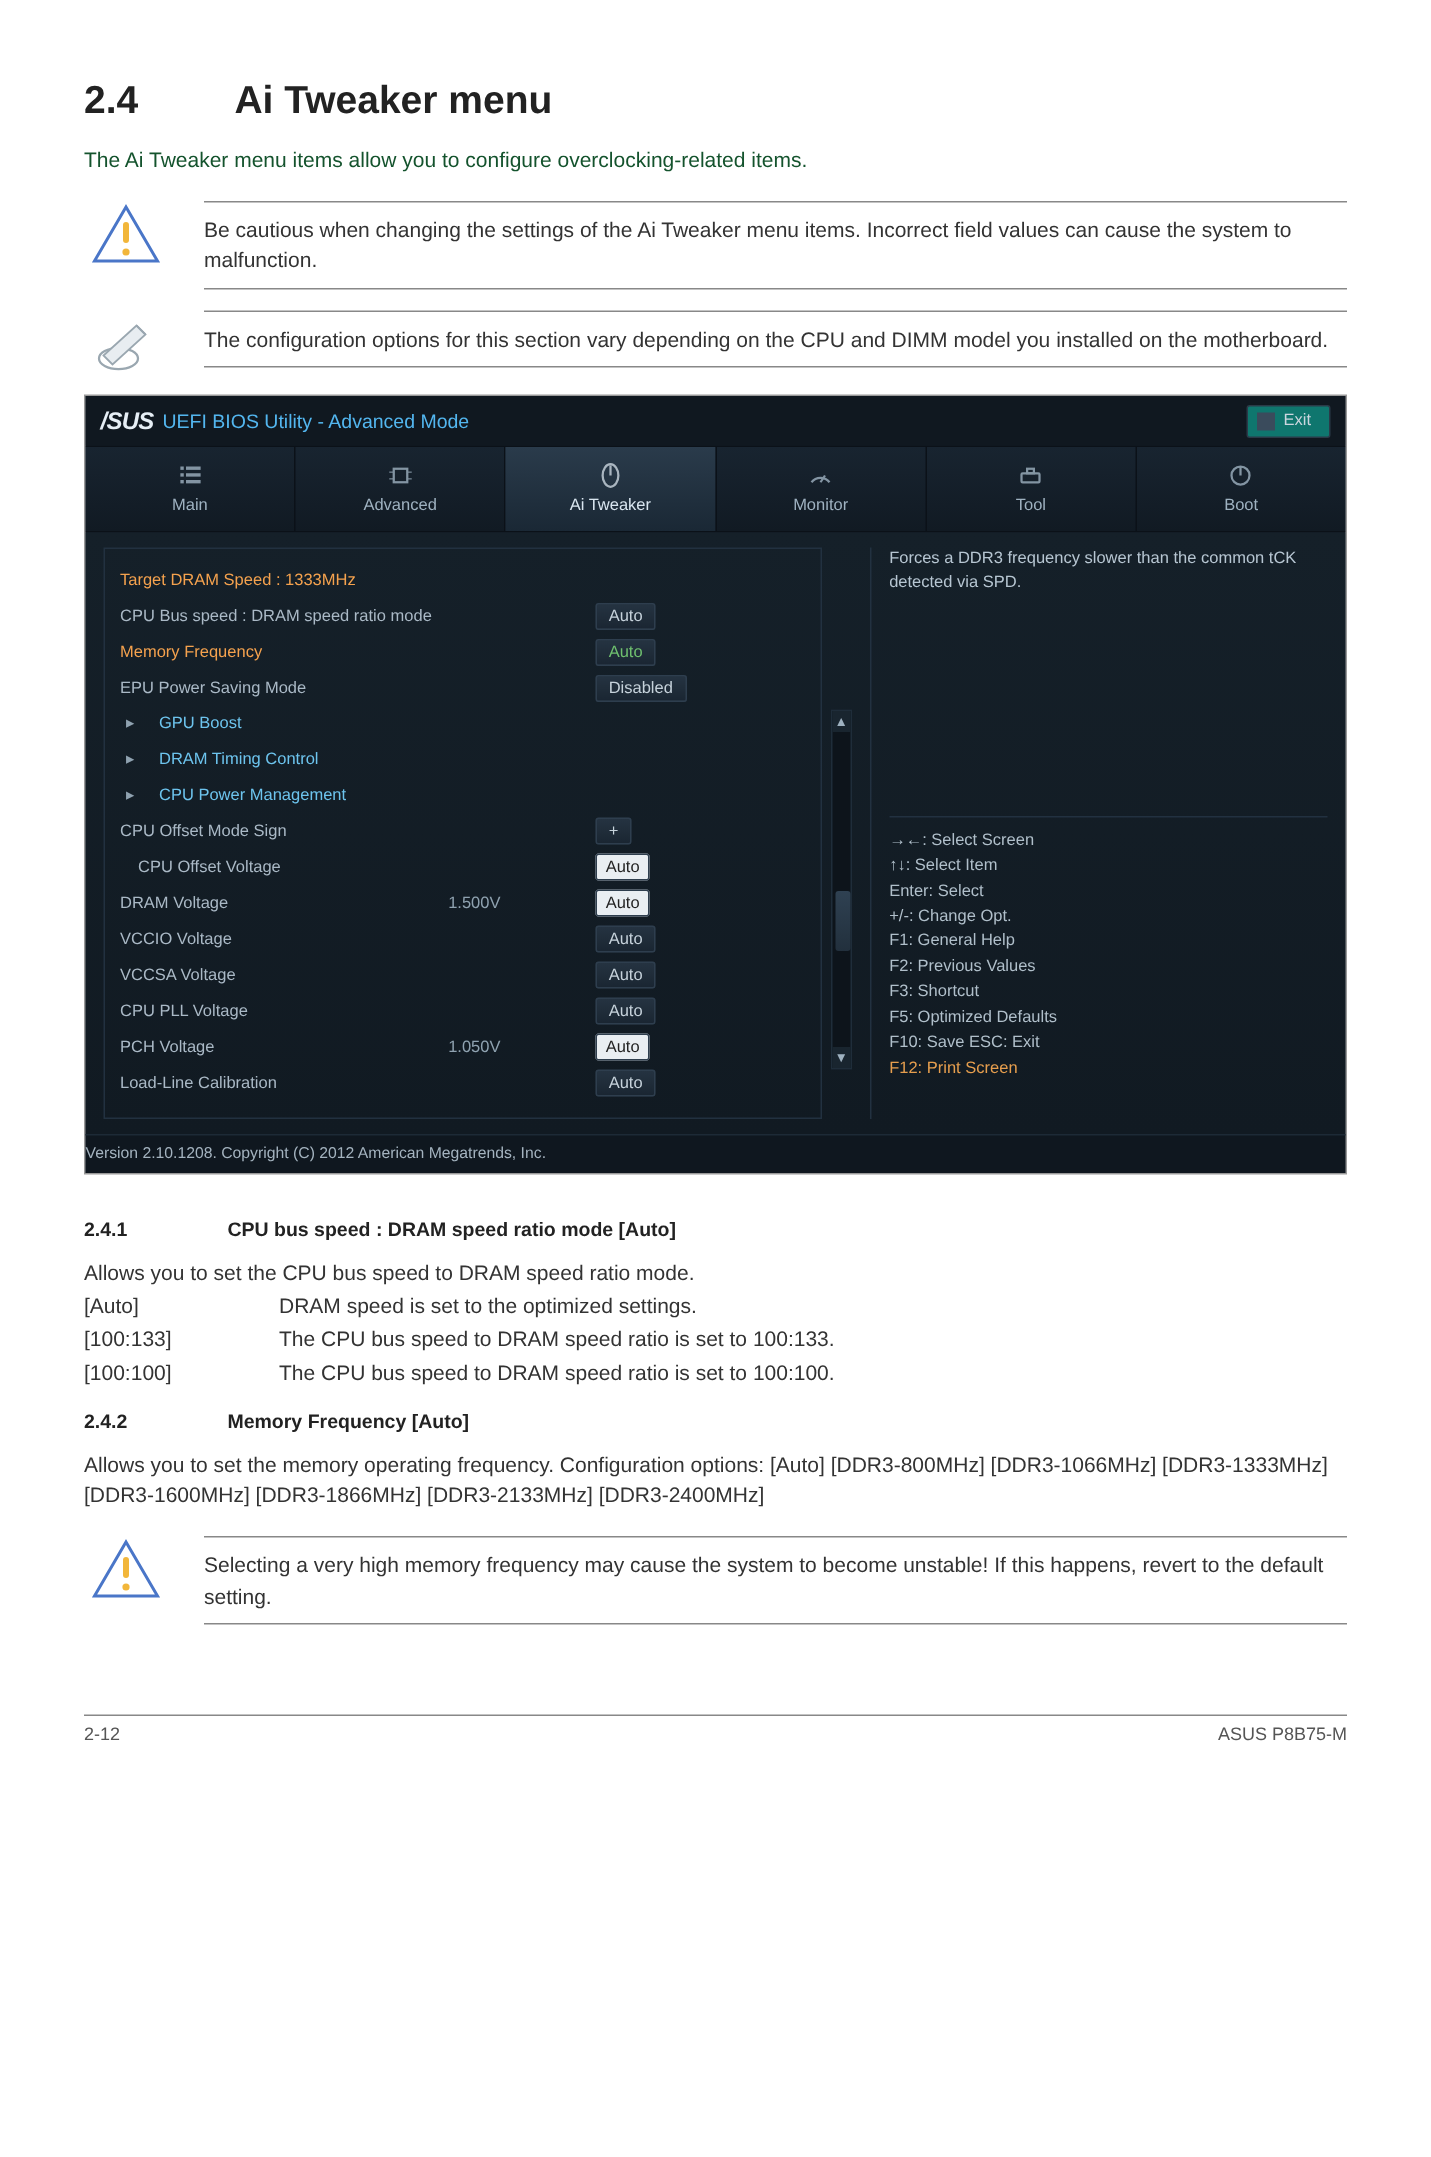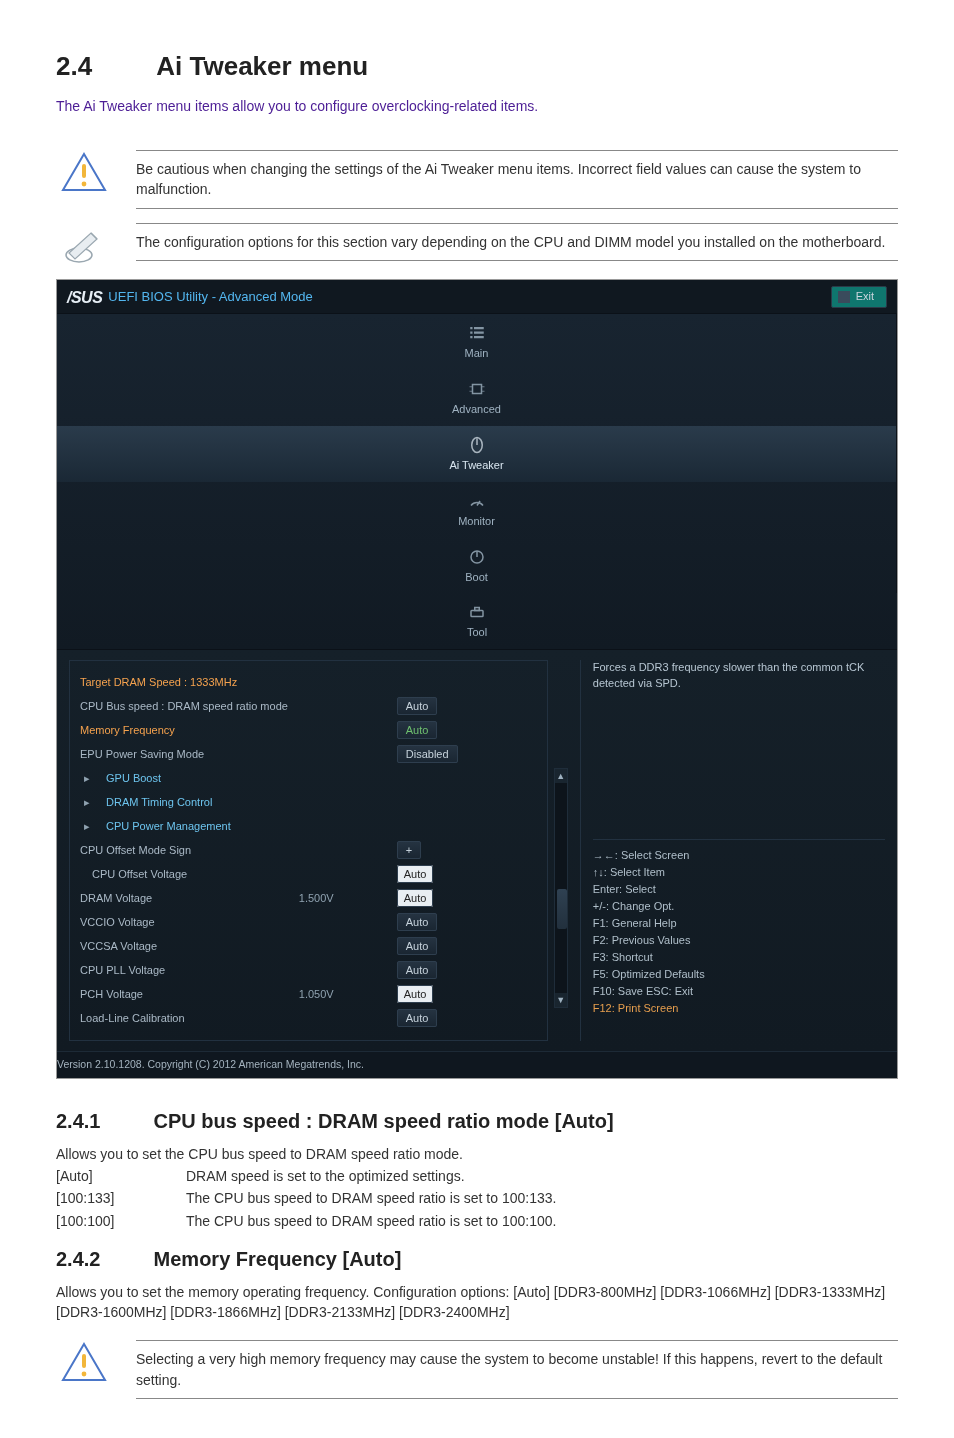--- a/index.html
+++ b/index.html
@@ -12,21 +12,21 @@
     font-size: 14px;
     line-height: 1.45;
   }
   h1.section-title {
     font-size: 26px;
     font-weight: bold;
     color: #222;
     margin-bottom: 10px;
   }
   h1.section-title .num { display:inline-block; width: 94px; }
-  p.intro { margin-bottom: 34px; color: #4c1d95; }
+  p.intro { margin-bottom: 18px; color: #14532d; }
   .callout {
     display: flex;
     align-items: flex-start;
     gap: 24px;
     margin: 10px 0 14px 0;
   }
   .callout .icon-wrap {
     width: 56px;
     flex: none;
     display:flex;
@@ -75,21 +75,20 @@
     color:#cbd6df;
     display:flex; align-items:center; gap:6px;
     border-radius:2px;
   }
   .exit-icon { width:12px; height:12px; background:#3a4b5c; display:inline-block; }
   .bios-tabs {
     display:flex;
     border-top:1px solid #0b1118;
     border-bottom:1px solid #0b1118;
     background: linear-gradient(#182430,#111a23);
-    flex-direction: column;
   }
   .bios-tab {
     flex:1;
     text-align:center;
     padding: 10px 0 8px 0;
     color:#9fb2c1;
     border-right:1px solid #0b1118;
     position:relative;
   }
   .bios-tab:last-child { border-right:none; }
@@ -180,21 +179,21 @@
   .help-keys .hl { color:#e69e4e;}
   .bios-footer {
     padding:5px 0;
     background:#0f171f;
     color:#a4b3bf;
     font-size:10.5px;
     border-top:1px solid #1d2a36;
   }
   
   h2.sub {
-    font-size: 20px;
+    font-size: 13px;
     font-weight: bold;
     color:#222;
     margin: 14px 0 8px 0;
   }
   h2.sub .num { display:inline-block; width:92px; }
   .opt-line { display:flex; margin:2px 0; }
   .opt-line .key { width:130px; }
   .page-footer {
     display:flex; justify-content:space-between;
     border-top:1px solid #888;
@@ -278,31 +277,31 @@
     </div>
     <div class="bios-tab">
       <svg class="tab-ico" viewBox="0 0 24 24">
           <path d="M4 18 A10 10 0 0 1 20 18" fill="none" stroke="#9fb2c1" stroke-width="2"></path>
           <line x1="12" y1="18" x2="16" y2="12" stroke="#9fb2c1" stroke-width="2"></line>
         </svg>
       <span>Monitor</span>
     </div>
     <div class="bios-tab">
       <svg class="tab-ico" viewBox="0 0 24 24">
+          <rect x="4" y="10" width="16" height="8" rx="1" fill="none" stroke="#9fb2c1" stroke-width="2"></rect>
+          <rect x="9" y="6" width="6" height="4" fill="none" stroke="#9fb2c1" stroke-width="2"></rect>
+        </svg>
+      <span>Tool</span>
+    </div>
+    <div class="bios-tab">
+      <svg class="tab-ico" viewBox="0 0 24 24">
           <circle cx="12" cy="12" r="8" fill="none" stroke="#9fb2c1" stroke-width="2"></circle>
           <line x1="12" y1="4" x2="12" y2="12" stroke="#9fb2c1" stroke-width="2"></line>
         </svg>
       <span>Boot</span>
-    </div>
-    <div class="bios-tab">
-      <svg class="tab-ico" viewBox="0 0 24 24">
-          <rect x="4" y="10" width="16" height="8" rx="1" fill="none" stroke="#9fb2c1" stroke-width="2"></rect>
-          <rect x="9" y="6" width="6" height="4" fill="none" stroke="#9fb2c1" stroke-width="2"></rect>
-        </svg>
-      <span>Tool</span>
     </div>
   </div>
 
   <div class="bios-body">
     <div class="bios-left">
       <div class="bios-left-inner">
         <div class="bios-left-box">
 
         <div class="bios-row">
           <span class="label orange">Target DRAM Speed : 1333MHz</span>

